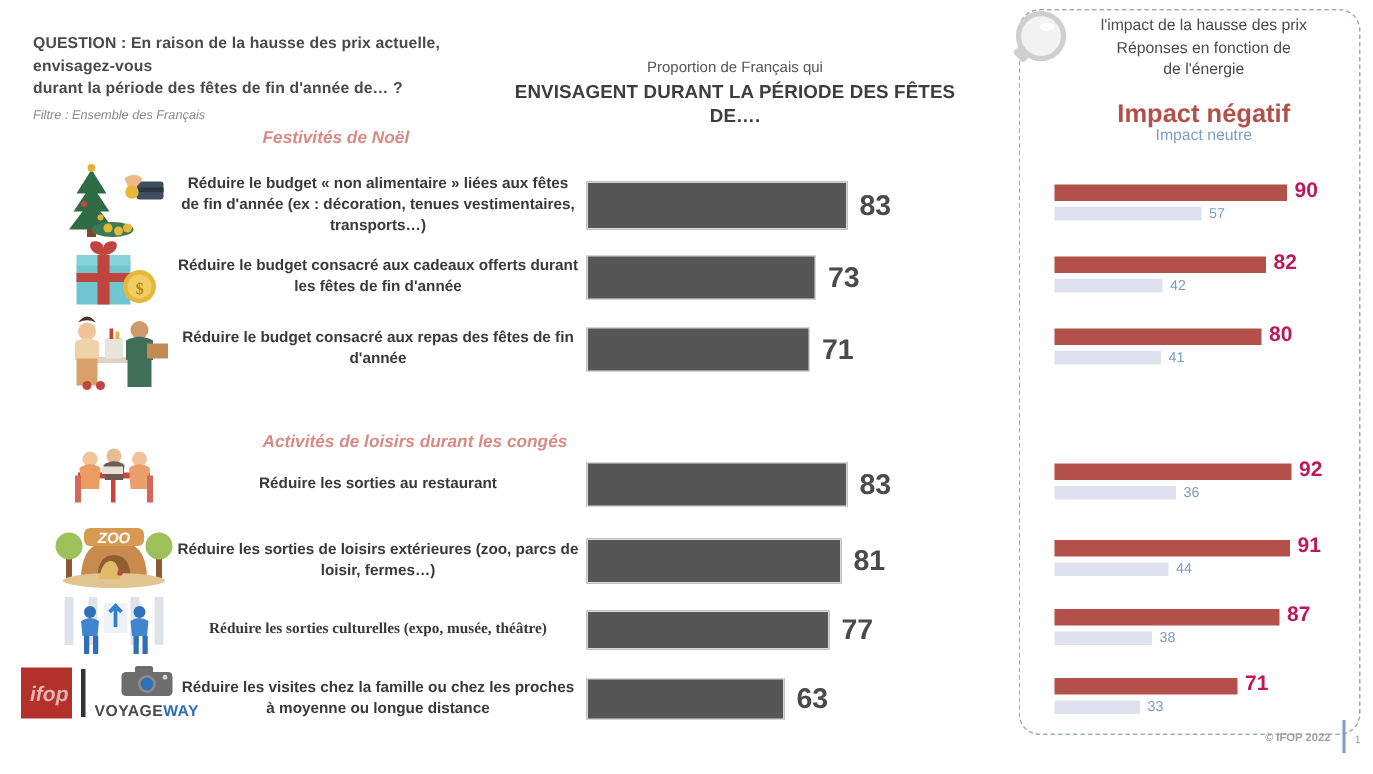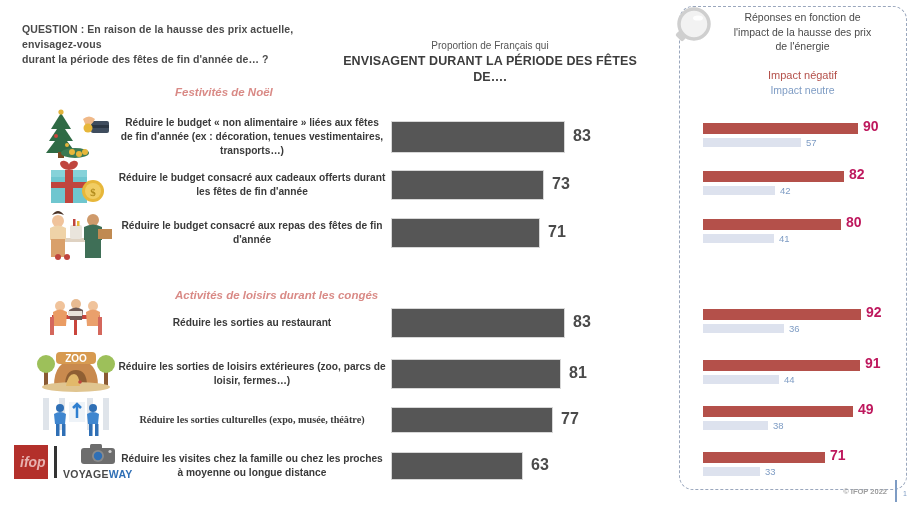--- a/index.html
+++ b/index.html
@@ -77,22 +77,22 @@
     font-size: 10.5px;
     color: #4a4a4a;
     line-height: 14.5px;
   }
   #legend {
     position: absolute;
     left: 700px; top: 68px; width: 205px;
     text-align: center;
   }
   .lg-neg {
-    font-size: 11px;
-    font-weight: normal;
+    font-size: 17px;
+    font-weight: bold;
     color: #b4504a;
     line-height: 15px;
   }
   .lg-neu {
     font-size: 10.5px;
     color: #7e9cc4;
     line-height: 15px;
   }
 
   
@@ -128,21 +128,21 @@
   
   .bar-left {
     position: absolute;
     left: 391px;
     background: #565656;
     border: 1px solid #d7d7d7;
     box-sizing: border-box;
   }
   .bar-left-val {
     position: absolute;
-    font-size: 16px;
+    font-size: 19px;
     font-weight: bold;
     color: #4a4a4a;
   }
 
   
   .bar-red {
     position: absolute;
     left: 703px;
     height: 11px;
     background: #b4504a;
@@ -208,40 +208,41 @@
   #vw .txt { font-size: 10.5px; font-weight: bold; letter-spacing: .3px; }
   #vw .txt .a { color: #4a4a4a; }
   #vw .txt .b { color: #2f6fb5; }
 </style>
 </head>
 <body>
 
 <div id="question-block">
   <div class="q-line">QUESTION : En raison de la hausse des prix actuelle, envisagez-vous</div>
   <div class="q-line">durant la période des fêtes de fin d'année de… ?</div>
+  <div class="q-filter">Filtre : Ensemble des Français</div>
 </div>
 
 <div id="center-title">
   <div class="t1">Proportion de Français qui</div>
   <div class="t2">ENVISAGENT DURANT LA PÉRIODE DES FÊTES DE….</div>
 </div>
 
 <div id="right-panel"></div>
 
 <div id="magnifier">
   <svg width="54" height="54" viewBox="0 0 54 54">
     <circle cx="30" cy="20" r="15" fill="#f2f2f2" stroke="#cfcfcf" stroke-width="3.5"></circle>
     <ellipse cx="34" cy="14" rx="5" ry="2.6" fill="#ffffff" opacity="0.9"></ellipse>
     <rect x="12" y="29" width="10" height="6.5" rx="2" fill="#cfcfcf" transform="rotate(45 17 32)"></rect>
   </svg>
 </div>
 
 <div id="right-head">
+  <div class="rh">l'impact de la hausse des prix</div>
   <div class="rh">Réponses en fonction de</div>
-  <div class="rh">l'impact de la hausse des prix</div>
   <div class="rh">de l'énergie</div>
 </div>
 
 <div id="legend">
   <div class="lg-neg">Impact négatif</div>
   <div class="lg-neu">Impact neutre</div>
 </div>
 
 <div class="section-header" style="left:175px; top:86px;">Festivités de Noël</div>
 <div class="section-header" style="left:175px; top:289px;">Activités de loisirs durant les congés</div>
@@ -336,21 +337,21 @@
     </svg></div>
       <div class="row-label" style="top: 316px;">Réduire les sorties au restaurant</div>
       <div class="bar-left" style="top: 308px; width: 174px; height: 30px;"></div>
       <div class="bar-left-val" style="left: 573px; top: 313px;">83</div>
       <div class="bar-red" style="top: 309px; width: 158px;"></div>
       <div class="bar-red-val" style="left: 866px; top: 304px; text-align: center;">92</div>
       <div class="bar-blue" style="top: 324px; width: 81px;"></div>
       <div class="bar-blue-val" style="left: 789px; top: 323px;">36</div>
     </div>
     <div class="row">
-      <div class="row-icon" style="top: 346px;"><svg width="92" height="46" viewBox="0 0 92 46">
+      <div class="row-icon" style="top: 346px; font-style: italic;"><svg width="92" height="46" viewBox="0 0 92 46">
       <path d="M24 40 q0 -26 22 -26 q22 0 22 26 z" fill="#c98a4e"></path>
       <path d="M35 40 q0 -16 11 -16 q11 0 11 16 z" fill="#8f5f33"></path>
       <rect x="26" y="6" width="40" height="12" rx="4" fill="#d79a50"></rect>
       <text x="46" y="16" font-size="10" font-weight="bold" font-family="Liberation Sans, sans-serif" fill="#ffffff" text-anchor="middle">ZOO</text>
       <rect x="14" y="22" width="4" height="18" fill="#8a5a33"></rect>
       <circle cx="16" cy="18" r="9" fill="#9dc05a"></circle>
       <rect x="74" y="22" width="4" height="18" fill="#8a5a33"></rect>
       <circle cx="76" cy="18" r="9" fill="#9dc05a"></circle>
       <ellipse cx="46" cy="41" rx="34" ry="5" fill="#e0c590"></ellipse>
       <path d="M36 40 q2 -12 8 -12 q5 0 6 12z" fill="#e2b96a"></path>
@@ -378,21 +379,21 @@
       <rect x="29" y="32" width="3.5" height="12" fill="#2f6fb5"></rect>
       <circle cx="60" cy="16" r="4" fill="#2f6fb5"></circle>
       <path d="M54 22 q6 -4 12 0 l-1 10 l-10 0 z" fill="#3f86cf"></path>
       <rect x="56" y="32" width="3.5" height="12" fill="#2f6fb5"></rect>
       <rect x="62" y="32" width="3.5" height="12" fill="#2f6fb5"></rect>
     </svg></div>
       <div class="row-label" style="top: 413px; font-family: Liberation Serif, serif;">Réduire les sorties culturelles (expo, musée, théâtre)</div>
       <div class="bar-left" style="top: 407px; width: 162px; height: 26px;"></div>
       <div class="bar-left-val" style="left: 561px; top: 410px;">77</div>
       <div class="bar-red" style="top: 406px; width: 150px;"></div>
-      <div class="bar-red-val" style="left: 858px; top: 401px;">49</div>
+      <div class="bar-red-val" style="left: 858px; top: 401px;">87</div>
       <div class="bar-blue" style="top: 421px; width: 65px;"></div>
       <div class="bar-blue-val" style="left: 773px; top: 420px;">38</div>
     </div>
     <div class="row">
       <div class="row-label" style="top: 452px;">Réduire les visites chez la famille ou chez les proches à moyenne ou longue distance</div>
       <div class="bar-left" style="top: 452px; width: 132px; height: 28px;"></div>
       <div class="bar-left-val" style="left: 531px; top: 456px;">63</div>
       <div class="bar-red" style="top: 452px; width: 122px;"></div>
       <div class="bar-red-val" style="left: 830px; top: 447px;">71</div>
       <div class="bar-blue" style="top: 467px; width: 57px;"></div>

